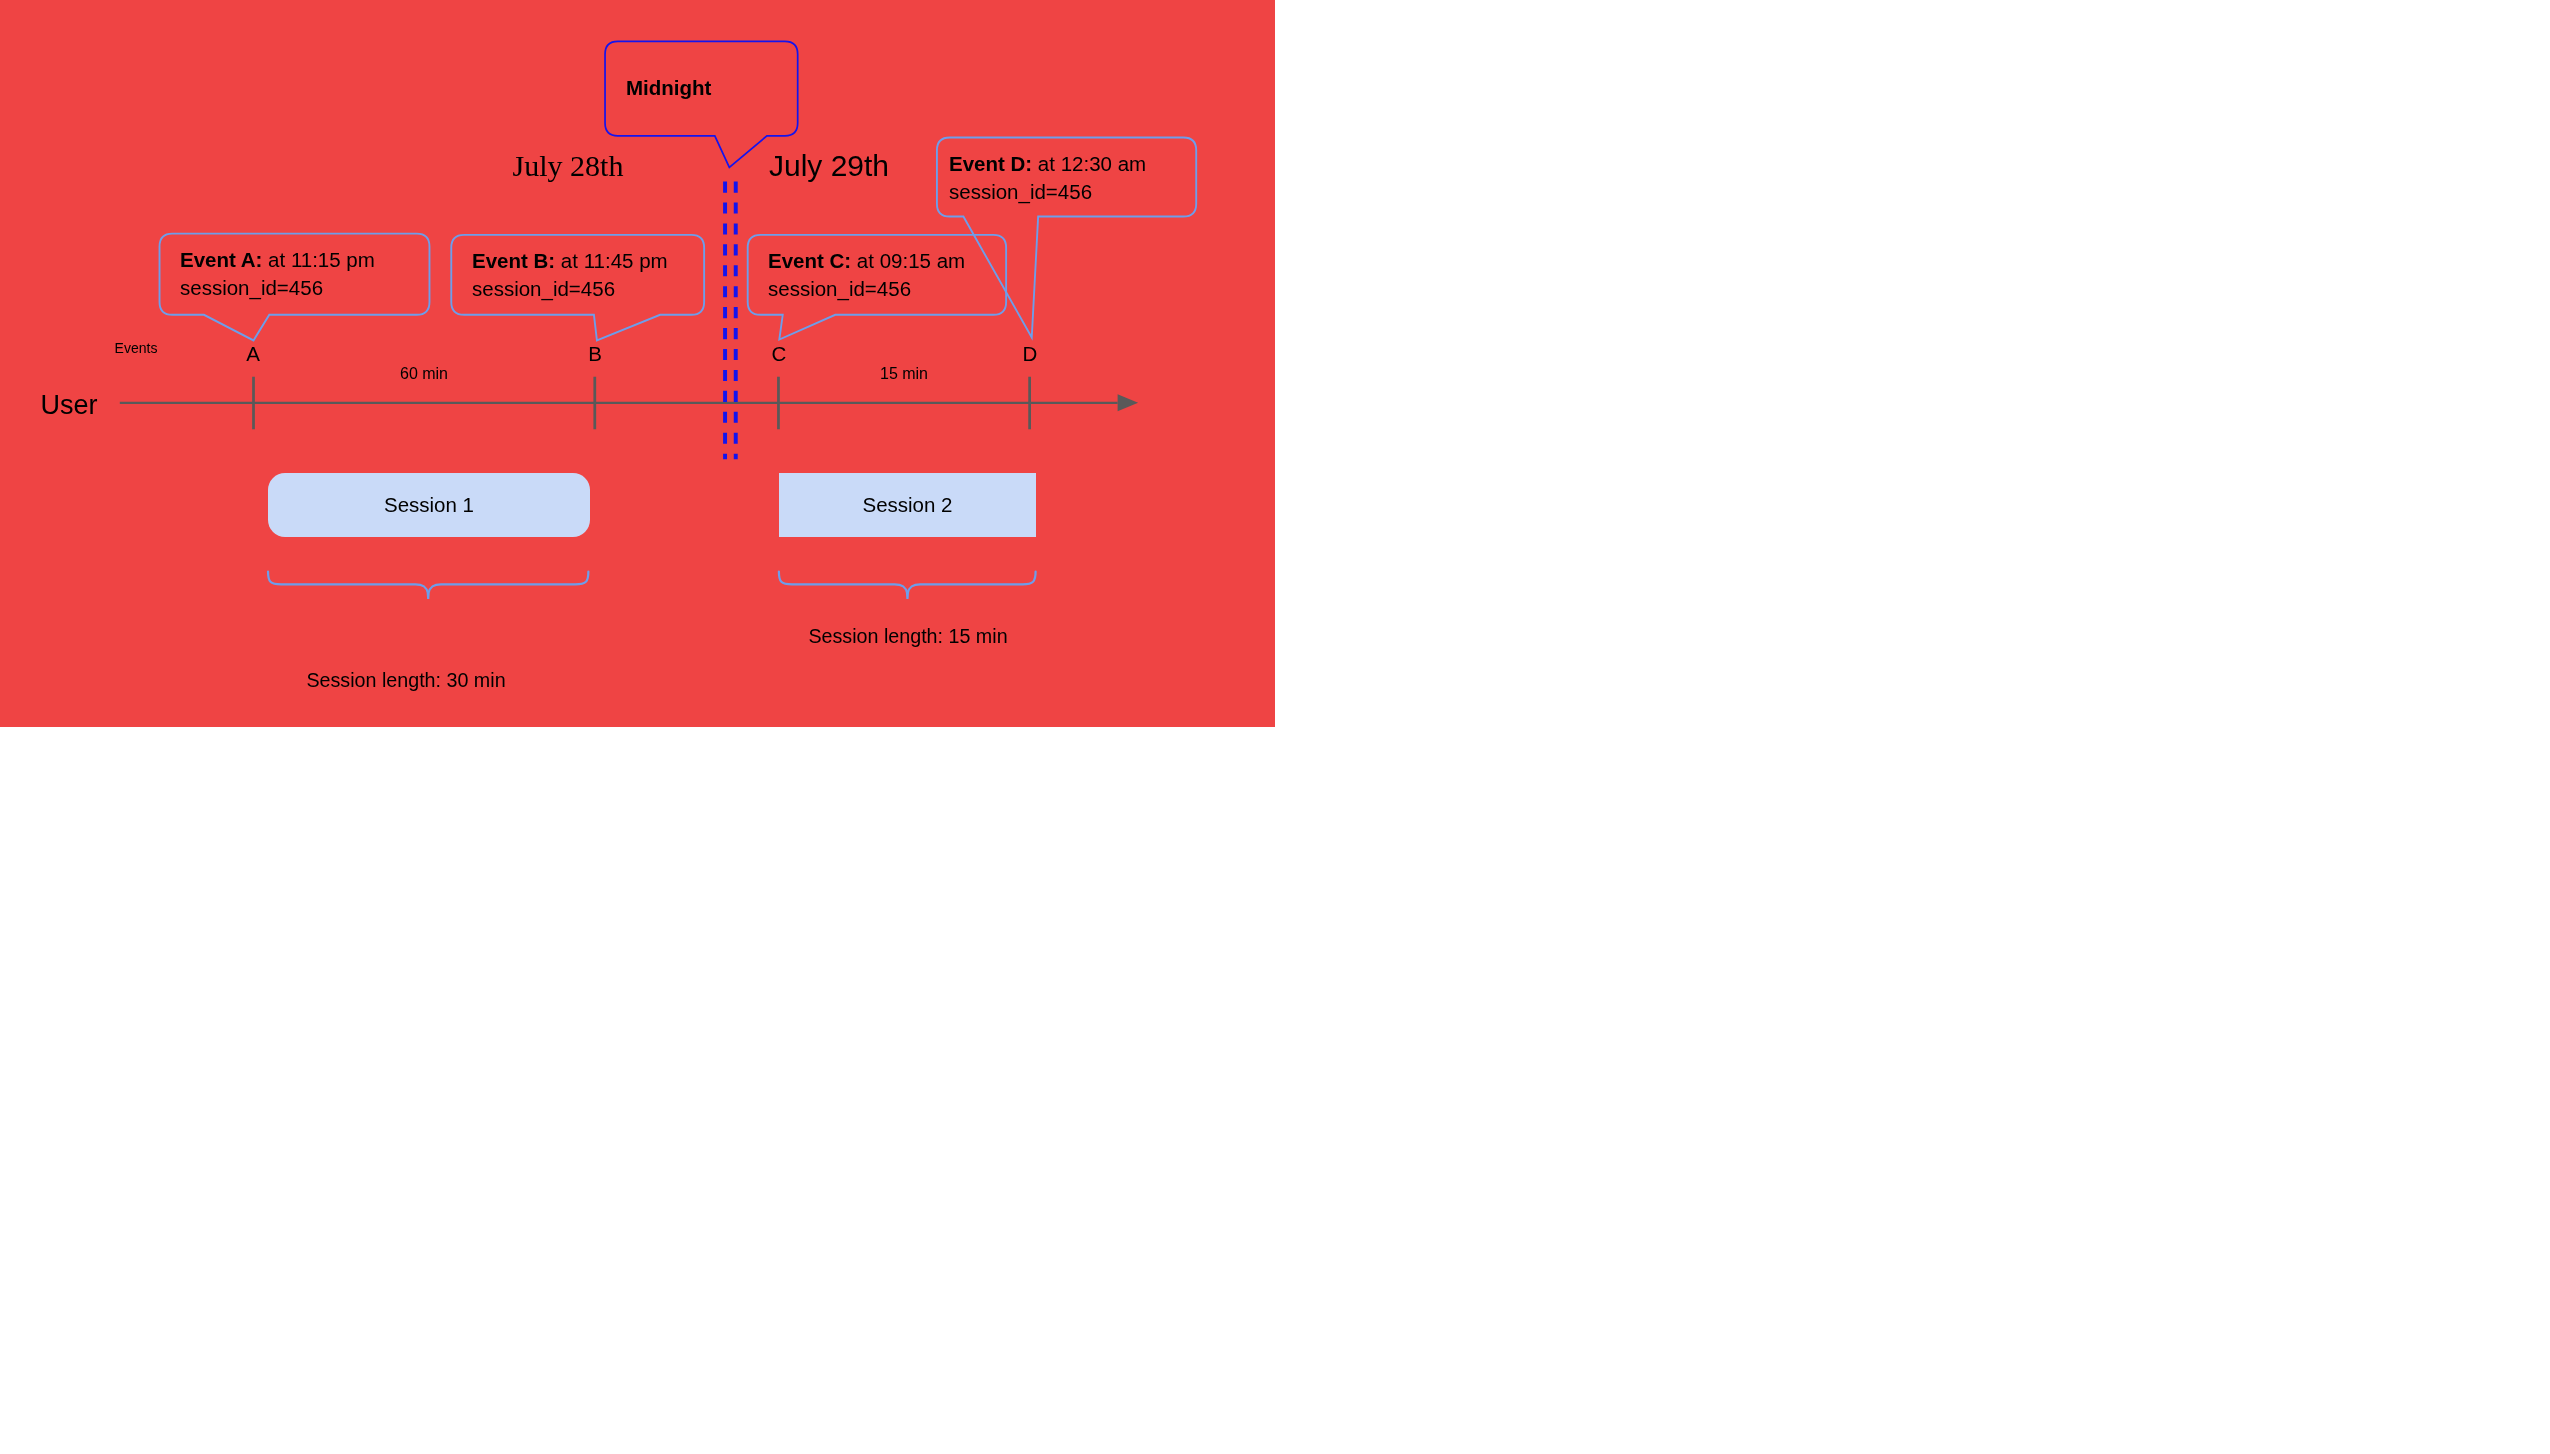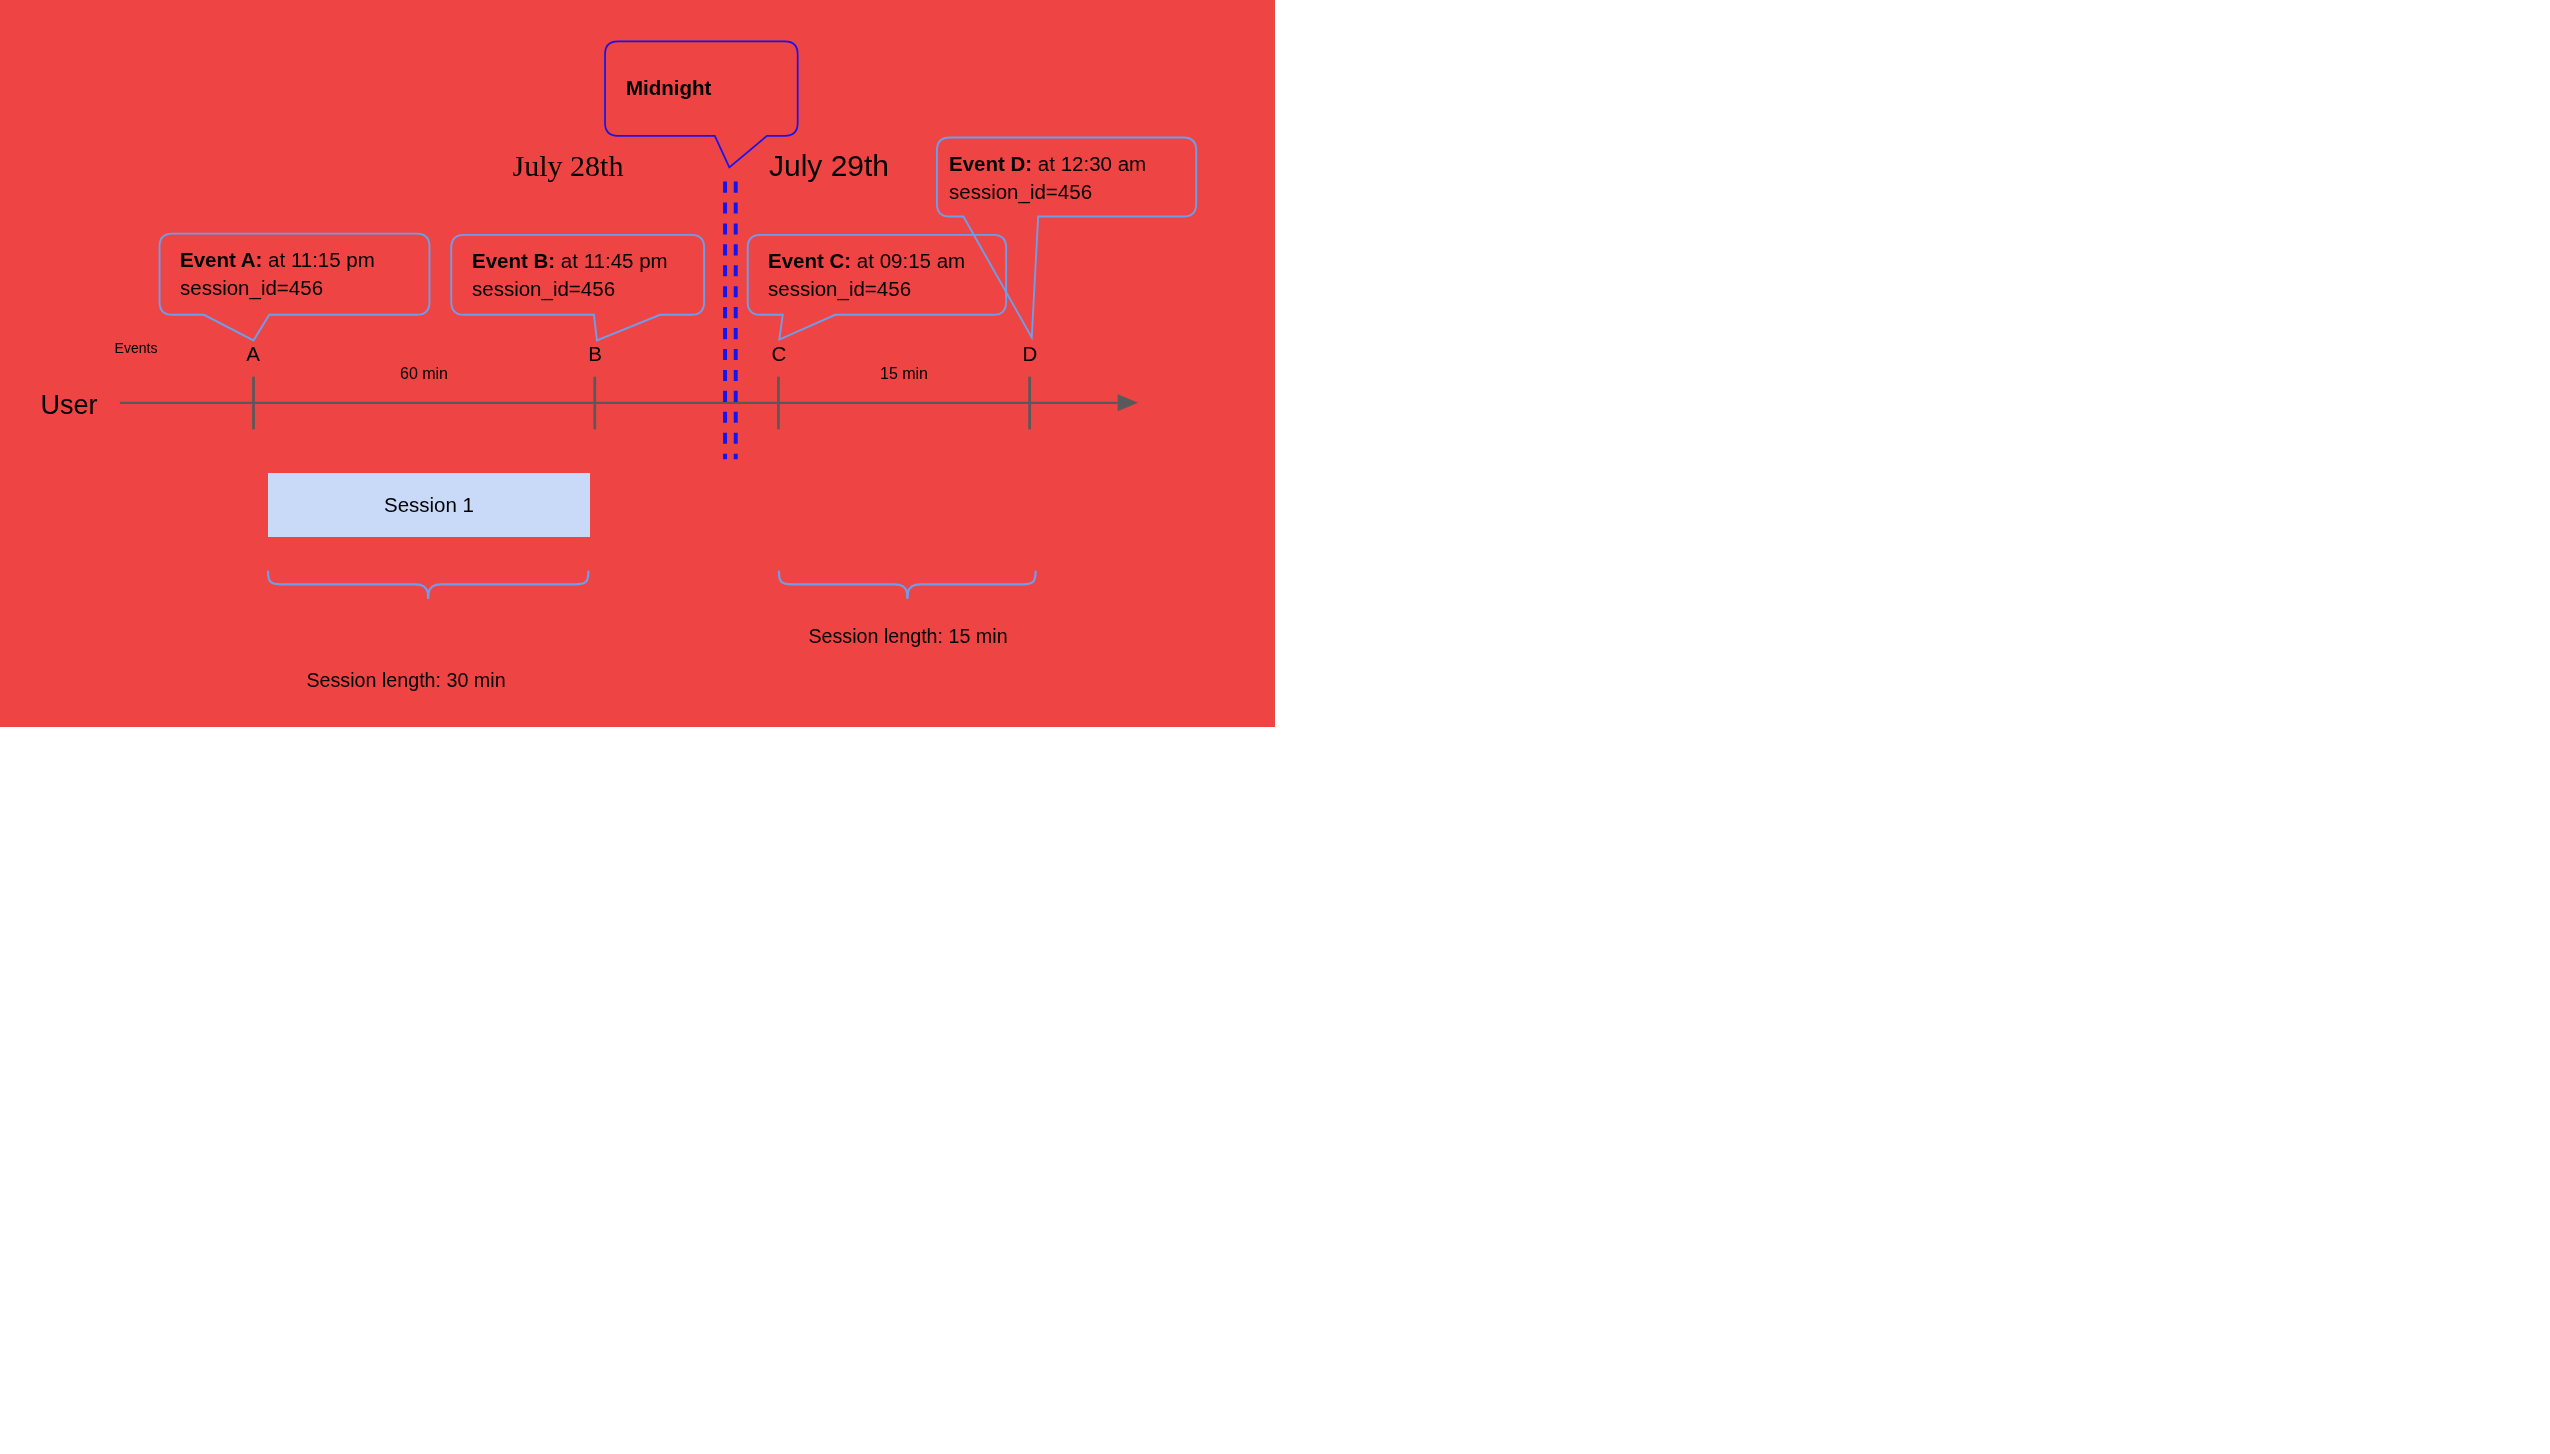--- a/index.html
+++ b/index.html
@@ -82,21 +82,24 @@
   <div class="txt user-word center" style="left:69px;top:390px;">User</div>
 
   <div class="txt tick-letter center" style="left:253px;top:342px;">A</div>
   <div class="txt tick-letter center" style="left:595px;top:342px;">B</div>
   <div class="txt tick-letter center" style="left:779px;top:342px;">C</div>
   <div class="txt tick-letter center" style="left:1030px;top:342px;">D</div>
 
   <div class="txt interval-label center" style="left:424px;top:365px;">60 min</div>
   <div class="txt interval-label center" style="left:904px;top:365px;">15 min</div>
 
-  <div class="session-box" style="left:268px;width:322px;">
+  <div class="session-box" style="left:268px;width:322px;border-radius:17px;">
     <span>Session 1</span>
+  </div>
+  <div class="session-box" style="left:779px;width:257px;">
+    <span>Session 2</span>
   </div>
 
   <div class="txt session-length center" style="left:406px;top:625px;margin-top:44px;">Session length: 30 min</div>
   <div class="txt session-length center" style="left:908px;top:625px;">Session length: 15 min</div>
 
 </div>
 
 
 </body></html>

